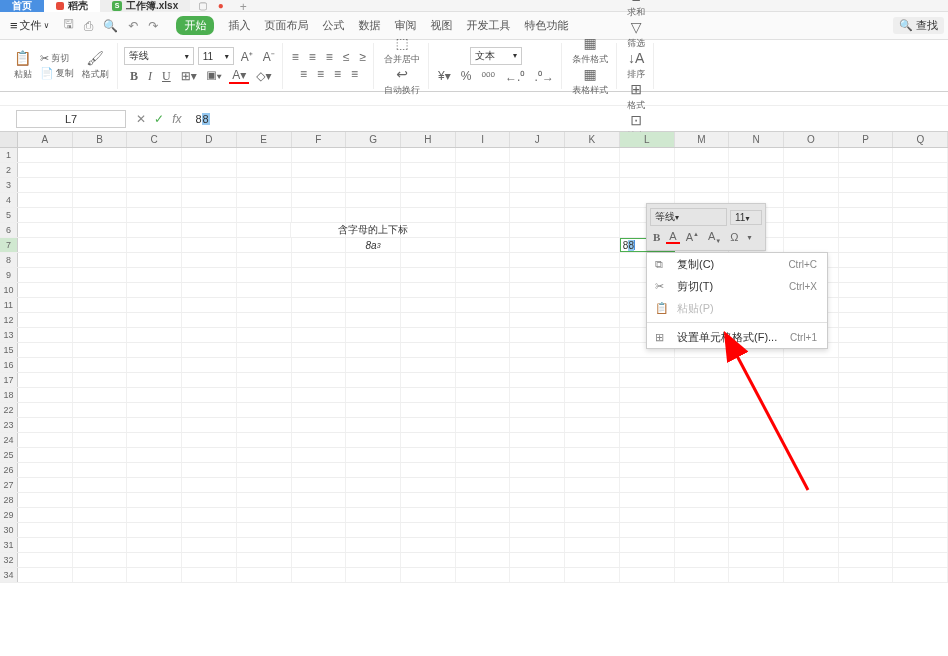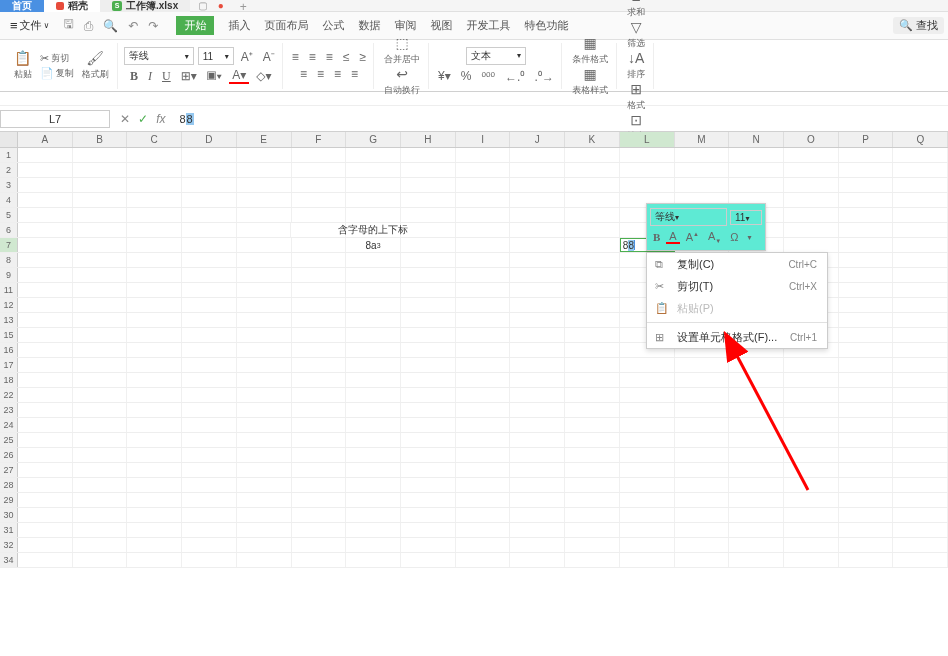--- a/index.html
+++ b/index.html
@@ -17,64 +17,64 @@
 .tab-add { color: #999; font-size: 12px; padding: 0 8px; }
 
 
 .menu-bar { height: 28px; display: flex; align-items: center; border-bottom: 1px solid #e0e0e0; background: #fafafa; padding: 0 4px; }
 .menu-file { display: flex; align-items: center; gap: 2px; padding: 0 6px; font-size: 11px; }
 .menu-file .caret { font-size: 8px; }
 .menu-icons { display: flex; align-items: center; gap: 10px; padding: 0 8px; color: #888; }
 .menu-icons span { font-size: 12px; }
 .menu-tabs { display: flex; align-items: center; gap: 14px; margin-left: 10px; }
 .menu-tab { font-size: 11px; color: #555; }
-.menu-tab.active { background: #4caf50; color: #fff; padding: 2px 8px; border-radius: 0; }
+.menu-tab.active { background: #4caf50; color: #fff; padding: 2px 8px; border-radius: 7px; }
 .menu-search { margin-left: auto; display: flex; align-items: center; gap: 3px; background: #eee; padding: 1px 6px; border-radius: 3px; font-size: 11px; }
 
 
 .ribbon { height: 52px; display: flex; align-items: center; border-bottom: 1px solid #d0d0d0; background: #fff; padding: 0 6px; gap: 2px; }
 .rg { display: flex; flex-direction: column; align-items: center; padding: 0 4px; border-right: 1px solid #eee; height: 46px; justify-content: center; }
 .rg-row { display: flex; align-items: center; gap: 4px; }
 .big-btn { display: flex; flex-direction: column; align-items: center; font-size: 9px; color: #666; padding: 0 4px; }
 .big-btn .ic { font-size: 14px; margin-bottom: 2px; }
 .sm-btn { font-size: 9px; color: #666; display: flex; align-items: center; gap: 2px; }
 .sm-btn .ic { font-size: 11px; }
 .sel { height: 18px; border: 1px solid #ccc; font-size: 10px; display: flex; align-items: center; padding: 0 4px; background: #fff; }
 .sel.font { width: 70px; }
 .sel.size { width: 36px; }
-.sel.fmt { width: 60px; }
+.sel.fmt { width: 52px; }
 .fmt-ic { font-size: 12px; color: #666; padding: 0 3px; }
 .fmt-ic.b { font-weight: bold; font-family: serif; }
 .fmt-ic.i { font-style: italic; font-family: serif; }
 .fmt-ic.u { text-decoration: underline; font-family: serif; }
 
 
 .formula-bar { height: 26px; display: flex; align-items: center; border-bottom: 1px solid #d0d0d0; background: #fff; }
-.name-box { width: 110px; height: 18px; border: 1px solid #ccc; margin-left: 0; text-align: left; font-size: 11px; display: flex; align-items: center; justify-content: center; }
+.name-box { width: 110px; height: 18px; border: 1px solid #ccc; margin-left: 16px; text-align: left; font-size: 11px; display: flex; align-items: center; justify-content: center; }
 .fb-btns { display: flex; align-items: center; gap: 8px; margin: 0 10px; color: #888; font-size: 12px; }
 .fb-input { flex: 1; font-size: 11px; padding-left: 4px; }
 .fb-input .hl { background: #95c8f0; padding: 0 1px; }
 
 
 .grid { position: relative; }
 .col-headers { display: flex; height: 16px; background: #f0f0f0; border-bottom: 1px solid #ccc; }
 .corner { width: 18px; border-right: 1px solid #ccc; background: #e8e8e8; }
 .col-h { width: 55px; border-right: 1px solid #ddd; text-align: center; font-size: 10px; color: #666; line-height: 16px; }
 .col-h.active { background: #d0e8d0; }
 .rows { }
 .row { display: flex; height: 15px; border-bottom: 1px solid #eee; }
 .row-h { width: 18px; background: #f0f0f0; border-right: 1px solid #ccc; text-align: center; font-size: 9px; color: #666; line-height: 15px; }
 .row-h.active { background: #d0e8d0; }
 .cell { width: 55px; border-right: 1px solid #f0f0f0; font-size: 10px; padding: 0 2px; display: flex; align-items: center; }
 .cell.selected { border: 1px solid #4caf50; background: #fff; position: relative; }
 .cell .cursor-line { width: 1px; height: 10px; background: #4a90e2; }
 .cell .sub { font-size: 7px; vertical-align: sub; }
 
 
-.mini-toolbar { position: absolute; left: 646px; top: 203px; background: #5eead4; border: 1px solid #ccc; box-shadow: 0 1px 3px rgba(0,0,0,0.15); width: 120px; padding: 3px; display: flex; flex-direction: column; }
+.mini-toolbar { position: absolute; left: 646px; top: 203px; background: #e5e5e5; border: 1px solid #ccc; box-shadow: 0 1px 3px rgba(0,0,0,0.15); width: 120px; padding: 3px; display: flex; flex-direction: column; }
 .mini-row { display: flex; align-items: center; gap: 3px; height: 20px; }
 .mini-sel { border: 1px solid #ccc; font-size: 10px; padding: 1px 4px; flex: 1; }
 .mini-sel.sz { width: 32px; flex: none; }
 .mini-ic { font-size: 11px; color: #666; padding: 0 3px; }
 
 
 .context-menu { position: absolute; left: 646px; top: 252px; background: #fff; border: 1px solid #ccc; box-shadow: 0 2px 5px rgba(0,0,0,0.15); width: 182px; font-size: 11px; }
 .ctx-item { display: flex; align-items: center; height: 22px; padding: 0 10px 0 30px; position: relative; }
 .ctx-item .ic { position: absolute; left: 8px; font-size: 11px; color: #888; }
 .ctx-item .shortcut { margin-left: auto; color: #888; font-size: 10px; }
@@ -409,21 +409,21 @@
         <div class="cell"></div>
       </div>
       <div class="row">
         <div class="row-h active">7</div>
         <div class="cell"></div>
         <div class="cell"></div>
         <div class="cell"></div>
         <div class="cell"></div>
         <div class="cell"></div>
         <div class="cell"></div>
-        <div class="cell" style="justify-content: center;">8a<span class="sub">3</span></div>
+        <div class="cell" style="justify-content: center; font-style: italic;">8a<span class="sub">3</span></div>
         <div class="cell"></div>
         <div class="cell"></div>
         <div class="cell"></div>
         <div class="cell"></div>
         <div class="cell selected">
           <span>8</span>
           <span style="background:#95c8f0">8</span>
           <span class="cursor-line" style="display:inline-block"></span>
         </div>
         <div class="cell"></div>
@@ -447,20 +447,40 @@
         <div class="cell"></div>
         <div class="cell"></div>
         <div class="cell"></div>
         <div class="cell"></div>
         <div class="cell"></div>
         <div class="cell"></div>
         <div class="cell"></div>
       </div>
       <div class="row">
         <div class="row-h">9</div>
+        <div class="cell"></div>
+        <div class="cell"></div>
+        <div class="cell"></div>
+        <div class="cell"></div>
+        <div class="cell"></div>
+        <div class="cell"></div>
+        <div class="cell"></div>
+        <div class="cell"></div>
+        <div class="cell"></div>
+        <div class="cell"></div>
+        <div class="cell"></div>
+        <div class="cell"></div>
+        <div class="cell"></div>
+        <div class="cell"></div>
+        <div class="cell"></div>
+        <div class="cell"></div>
+        <div class="cell"></div>
+      </div>
+      <div class="row">
+        <div class="row-h">10</div>
         <div class="cell"></div>
         <div class="cell"></div>
         <div class="cell"></div>
         <div class="cell"></div>
         <div class="cell"></div>
         <div class="cell"></div>
         <div class="cell"></div>
         <div class="cell"></div>
         <div class="cell"></div>
         <div class="cell"></div>

